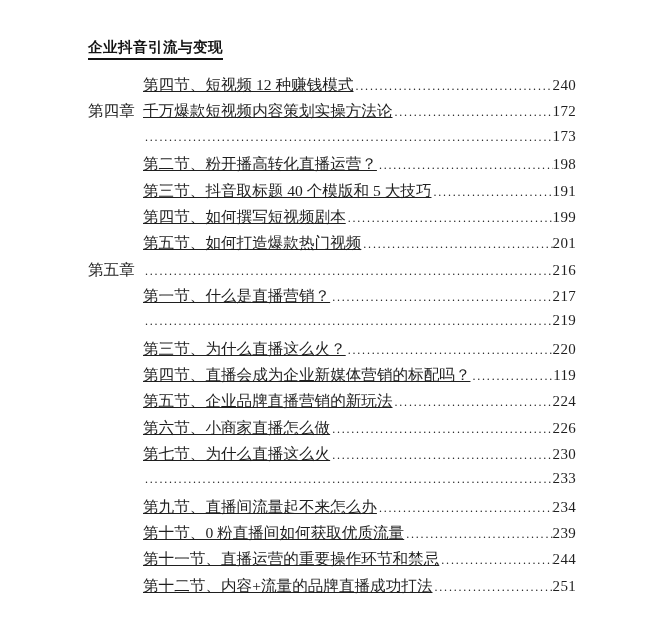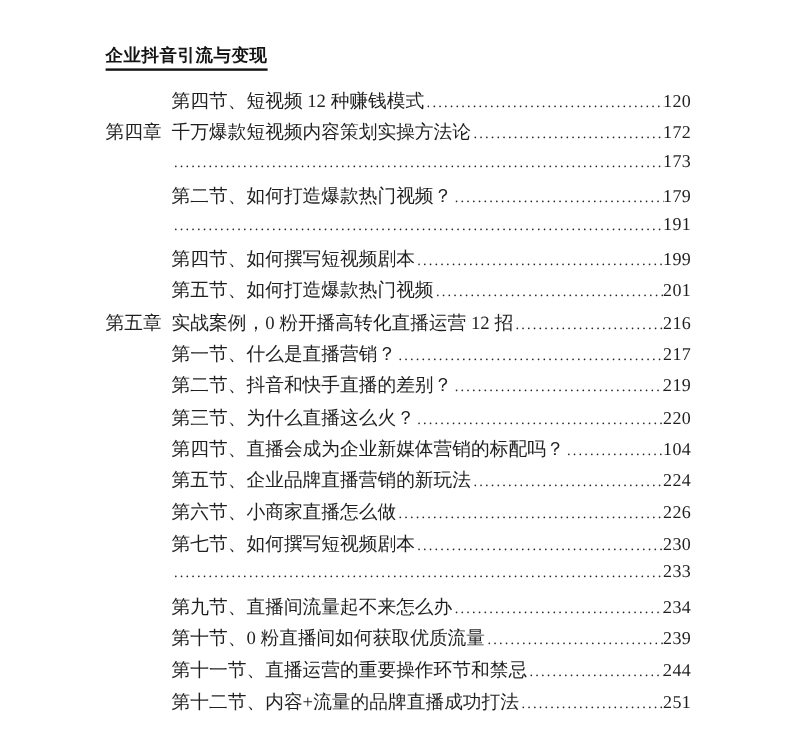--- a/index.html
+++ b/index.html
@@ -17,21 +17,21 @@
     box-sizing: border-box;
     width: 664px;
     height: 627px;
     padding: 38px 88px 0 88px;
     background: #ffffff;
     font-family: "Liberation Serif", "DejaVu Serif", serif;
     color: #1f1f1f;
   }
   .doc-title {
     display: inline-block;
-    font-family: Liberation Sans, sans-serif;
+    font-family: Liberation Mono, monospace;
     font-weight: bold;
     font-size: 14.5px;
     line-height: 1.25;
     color: #141414;
     border-bottom: 2px solid #141414;
     padding-bottom: 1px;
     letter-spacing: 0.5px;
   }
   .toc {
     margin-top: 15px;
@@ -42,20 +42,21 @@
     height: 26.35px;
     font-size: 15.6px;
     white-space: nowrap;
   }
   .chap {
     flex: 0 0 55px;
     overflow: hidden;
   }
   .title {
     flex: 0 0 auto;
+    text-decoration: underline;
   }
   .dots {
     flex: 1 1 auto;
     overflow: hidden;
     white-space: nowrap;
     font-size: 12px;
     letter-spacing: 1.8px;
     color: #262626;
     margin-left: 2px;
   }
@@ -70,115 +71,114 @@
 
 <div class="page">
   <div class="doc-title">企业抖音引流与变现</div>
 
   <div class="toc">
 
       <div class="toc-row">
         <span class="chap"></span>
         <span class="title">第四节、短视频 12 种赚钱模式</span>
         <span class="dots">............................................................................................................................................................................................................................</span>
-        <span class="pg">120</span>
+        <span class="pg">240</span>
       </div>
 
       <div class="toc-row">
         <span class="chap">第四章</span>
         <span class="title">千万爆款短视频内容策划实操方法论</span>
         <span class="dots">............................................................................................................................................................................................................................</span>
         <span class="pg">172</span>
       </div>
 
       <div class="toc-row">
         <span class="chap"></span>
         <span class="dots">............................................................................................................................................................................................................................</span>
         <span class="pg">173</span>
       </div>
 
       <div class="toc-row">
         <span class="chap"></span>
-        <span class="title">第二节、如何打造爆款热门视频？</span>
-        <span class="dots">............................................................................................................................................................................................................................</span>
-        <span class="pg">179</span>
-      </div>
-
-      <div class="toc-row">
-        <span class="chap"></span>
+        <span class="title">第二节、粉开播高转化直播运营？</span>
+        <span class="dots">............................................................................................................................................................................................................................</span>
+        <span class="pg">198</span>
+      </div>
+
+      <div class="toc-row">
+        <span class="chap"></span>
+        <span class="title">第三节、抖音取标题 40 个模版和 5 大技巧</span>
         <span class="dots">............................................................................................................................................................................................................................</span>
         <span class="pg">191</span>
       </div>
 
       <div class="toc-row">
         <span class="chap"></span>
         <span class="title">第四节、如何撰写短视频剧本</span>
         <span class="dots">............................................................................................................................................................................................................................</span>
         <span class="pg">199</span>
       </div>
 
       <div class="toc-row">
         <span class="chap"></span>
         <span class="title">第五节、如何打造爆款热门视频</span>
         <span class="dots">............................................................................................................................................................................................................................</span>
         <span class="pg">201</span>
       </div>
 
       <div class="toc-row">
         <span class="chap">第五章</span>
-        <span class="title">实战案例，0 粉开播高转化直播运营 12 招</span>
         <span class="dots">............................................................................................................................................................................................................................</span>
         <span class="pg">216</span>
       </div>
 
       <div class="toc-row">
         <span class="chap"></span>
         <span class="title">第一节、什么是直播营销？</span>
         <span class="dots">............................................................................................................................................................................................................................</span>
         <span class="pg">217</span>
       </div>
 
       <div class="toc-row">
         <span class="chap"></span>
-        <span class="title">第二节、抖音和快手直播的差别？</span>
         <span class="dots">............................................................................................................................................................................................................................</span>
         <span class="pg">219</span>
       </div>
 
       <div class="toc-row">
         <span class="chap"></span>
         <span class="title">第三节、为什么直播这么火？</span>
         <span class="dots">............................................................................................................................................................................................................................</span>
         <span class="pg">220</span>
       </div>
 
       <div class="toc-row">
         <span class="chap"></span>
         <span class="title">第四节、直播会成为企业新媒体营销的标配吗？</span>
         <span class="dots">............................................................................................................................................................................................................................</span>
-        <span class="pg">104</span>
+        <span class="pg">119</span>
       </div>
 
       <div class="toc-row">
         <span class="chap"></span>
         <span class="title">第五节、企业品牌直播营销的新玩法</span>
         <span class="dots">............................................................................................................................................................................................................................</span>
         <span class="pg">224</span>
       </div>
 
       <div class="toc-row">
         <span class="chap"></span>
         <span class="title">第六节、小商家直播怎么做</span>
         <span class="dots">............................................................................................................................................................................................................................</span>
         <span class="pg">226</span>
       </div>
 
       <div class="toc-row">
         <span class="chap"></span>
-        <span class="title">第七节、如何撰写短视频剧本</span>
+        <span class="title">第七节、为什么直播这么火</span>
         <span class="dots">............................................................................................................................................................................................................................</span>
         <span class="pg">230</span>
       </div>
 
       <div class="toc-row">
         <span class="chap"></span>
         <span class="dots">............................................................................................................................................................................................................................</span>
         <span class="pg">233</span>
       </div>
 

